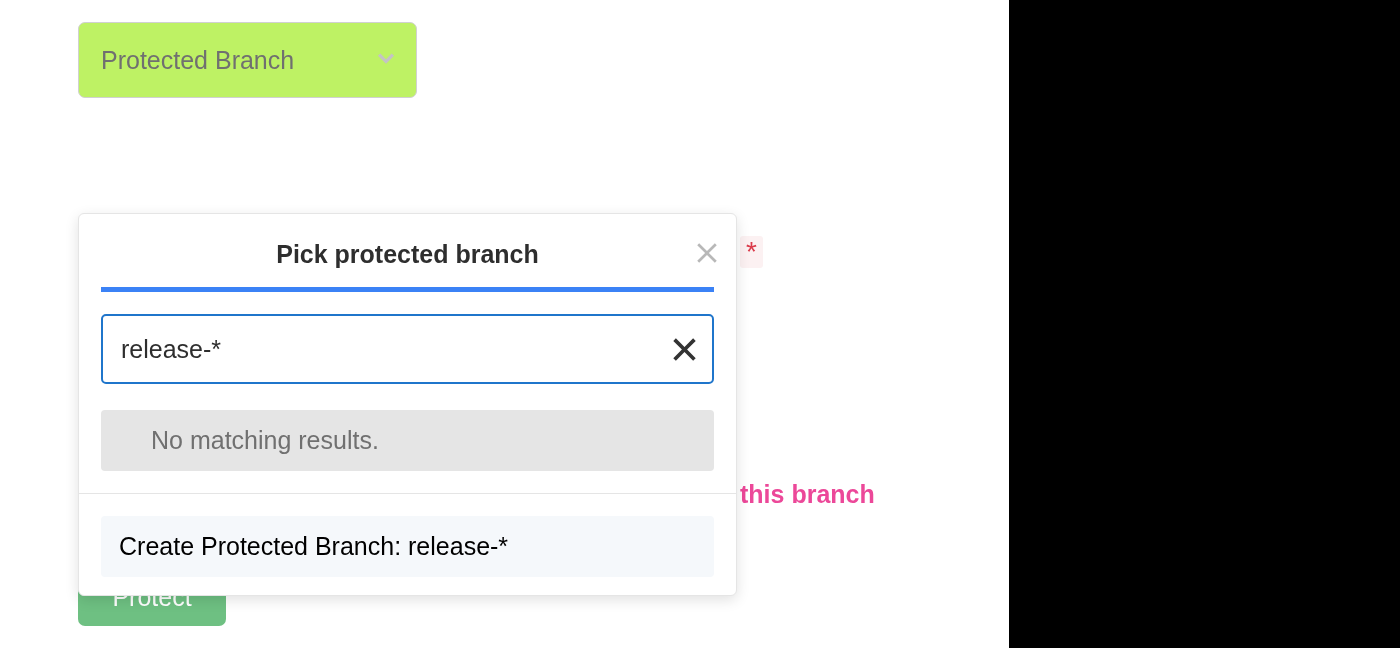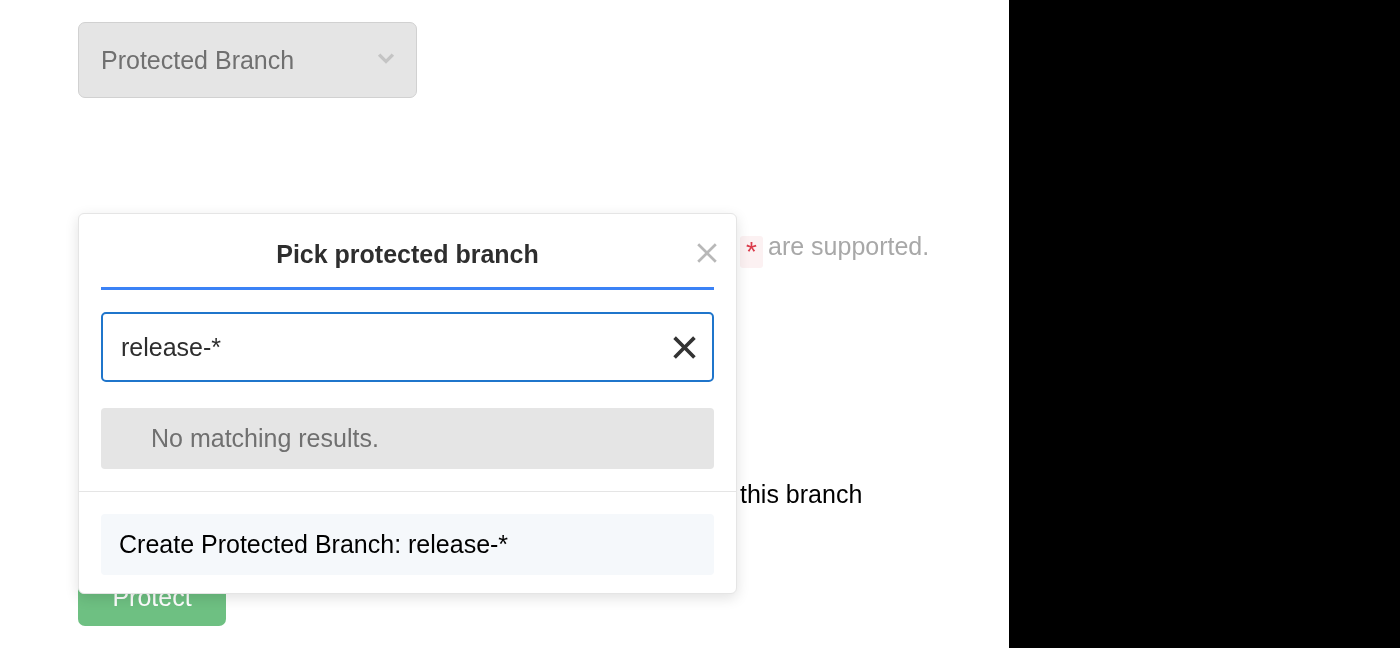--- a/index.html
+++ b/index.html
@@ -40,21 +40,21 @@
     }
     .dropdown-trigger {
       display: inline-flex;
       align-items: center;
       justify-content: space-between;
       width: 339px;
       height: 76px;
       border: 1px solid #d1d1d1;
       border-radius: 7px;
       padding: 0 20px 0 22px;
-      background: #e5e5e5;
+      background: #bef264;
       cursor: pointer;
     }
     .dropdown-trigger-text {
       font-size: 25px;
       color: #707070;
     }
     .chevron-icon {
       width: 20px;
       height: 20px;
       fill: #c4c4c4;
@@ -69,21 +69,21 @@
       border-radius: 6px;
       box-shadow: 0 4px 14px rgba(0,0,0,0.12);
       padding: 18px 0 18px 0;
       z-index: 100;
     }
     .panel-header {
       position: relative;
       text-align: center;
       padding: 8px 0 18px 0;
       margin: 0 22px;
-      border-bottom: 3px solid #3b82f6;
+      border-bottom: 5px solid #3b82f6;
     }
     .panel-title {
       font-size: 25px;
       font-weight: 600;
       color: #2e2e2e;
     }
     .close-panel-icon {
       position: absolute;
       right: -4px;
       top: 10px;
@@ -175,22 +175,21 @@
 
 
   <div class="dropdown-trigger">
     <span class="dropdown-trigger-text">Protected Branch</span>
     <svg class="chevron-icon" viewBox="0 0 16 16">
       <path d="M1.5 4.5 L8 11 L14.5 4.5 L12.5 2.8 L8 7.3 L3.5 2.8 Z"></path>
     </svg>
   </div>
 
   <span class="behind-wildcard" style="top:236px; left:740px; background:#fcf1f2; padding:0 6px; border-radius:3px;">*</span>
-  <span class="behind-text" style="top:232px; left:768px;"> are supported.</span>
-  <span class="behind-text" style="top:480px; left:740px; color:#000000;">this branch</span>
+  <span class="behind-text" style="top:480px; left:740px; color:#ec4899;font-weight:bold;">this branch</span>
 
   <div class="dropdown-panel">
     <div class="panel-header">
       <span class="panel-title">Pick protected branch</span>
       <svg class="close-panel-icon" viewBox="0 0 16 16">
         <path d="M2.3 0.9 L8 6.6 L13.7 0.9 L15.1 2.3 L9.4 8 L15.1 13.7 L13.7 15.1 L8 9.4 L2.3 15.1 L0.9 13.7 L6.6 8 L0.9 2.3 Z"></path>
       </svg>
     </div>
 
     <div class="search-wrap">

